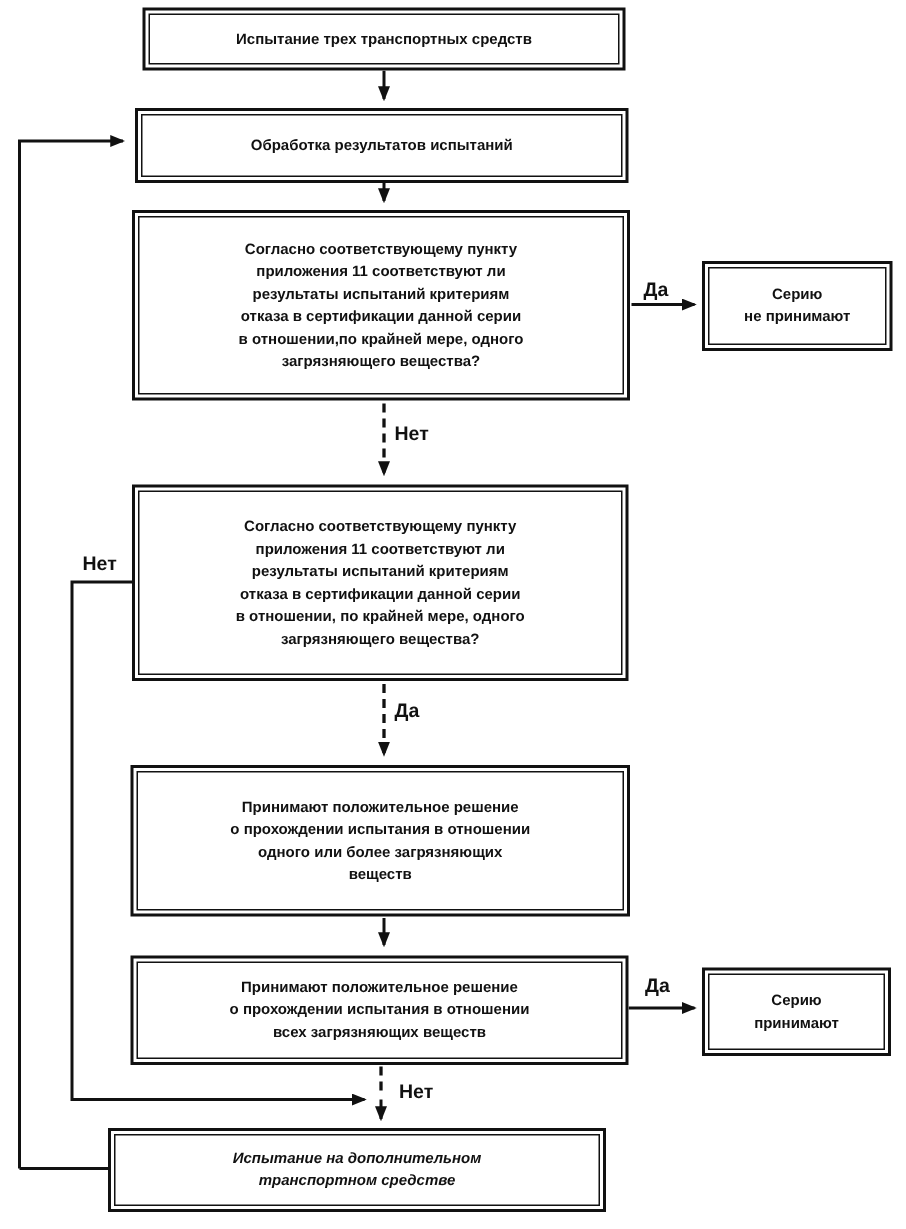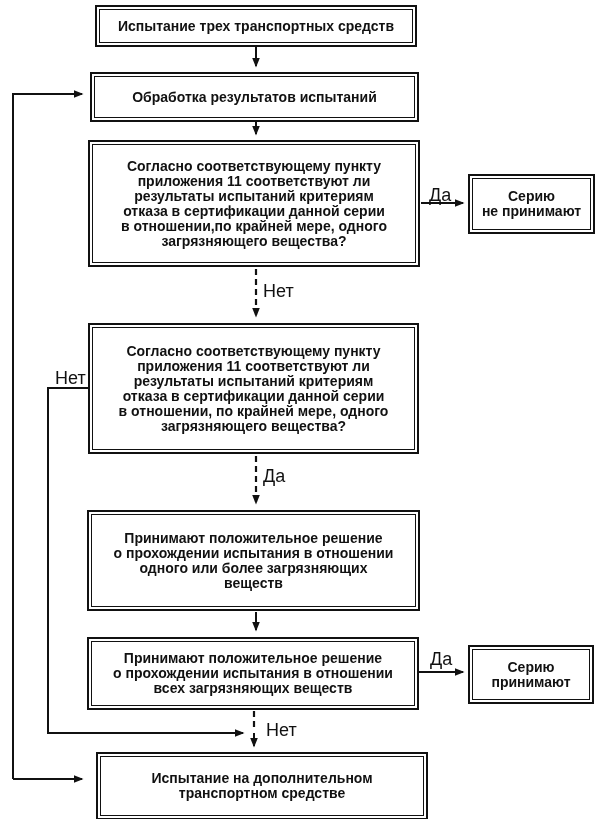--- a/index.html
+++ b/index.html
@@ -21,30 +21,30 @@
     padding: 2px;
   }
   .node-inner {
     border: 1px solid #111;
     width: 100%;
     height: 100%;
     display: flex;
     align-items: center;
     justify-content: center;
     text-align: center;
-    font-size: 14px;
+    font-size: 10px;
     font-weight: bold;
     line-height: 15px;
     white-space: pre-line;
     padding: 2px 8px;
   }
   .edge-label {
     position: absolute;
-    font-size: 18px;
-    font-weight: normal;
+    font-size: 13px;
+    font-weight: bold;
     color: #111;
   }
   .stroke { stroke: #111; stroke-width: 2; fill: none; }
   .dashed { stroke-dasharray: 6 4; stroke-width: 2.2; }
 </style>
 </head>
 <body>
 
 <div id="canvas">
 
@@ -121,21 +121,21 @@
   <div class="node" style="left:468px; top:174px; width:127px; height:60px;">
     <div class="node-inner">Серию
 не принимают</div>
   </div>
 
   <div class="node" style="left:468px; top:645px; width:126px; height:59px;">
     <div class="node-inner">Серию
 принимают</div>
   </div>
 
-  <div class="node" style="left:96px; top:752px; width:332px; height:68px;">
+  <div class="node" style="left:72px; top:752px; width:332px; height:56px;font-style:italic;">
     <div class="node-inner">Испытание на дополнительном
 транспортном средстве</div>
   </div>
 
   <div class="edge-label" style="left:429px; top:185px;">Да</div>
   <div class="edge-label" style="left:263px; top:281px;">Нет</div>
   <div class="edge-label" style="left:55px; top:368px;">Нет</div>
   <div class="edge-label" style="left:263px; top:466px;">Да</div>
   <div class="edge-label" style="left:430px; top:649px;">Да</div>
   <div class="edge-label" style="left:266px; top:720px;">Нет</div>

